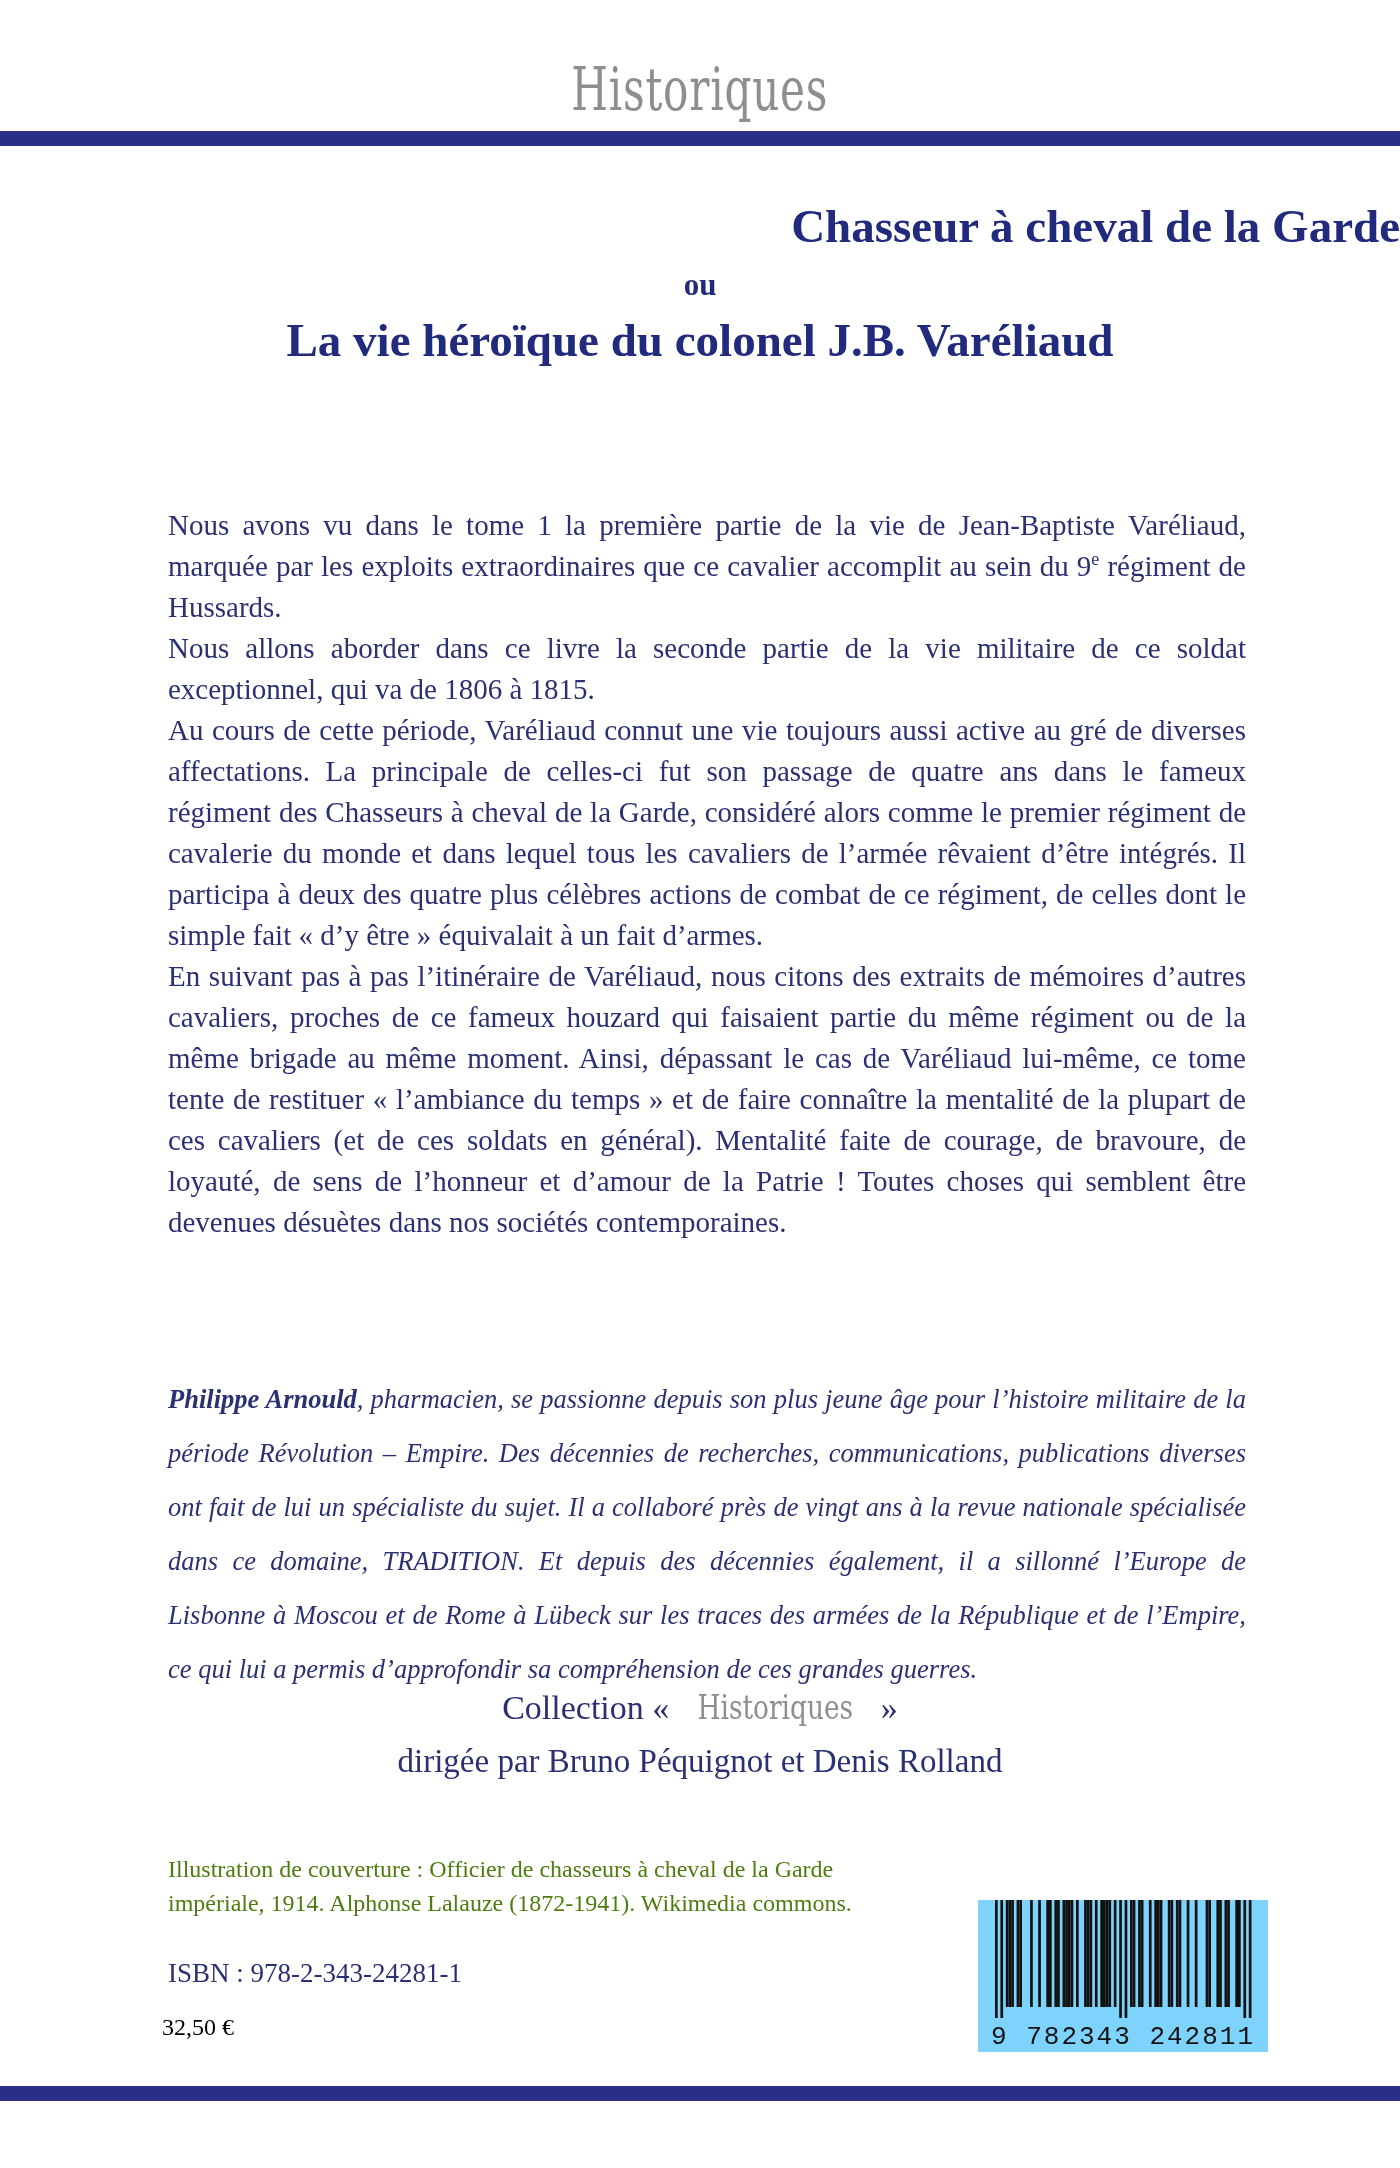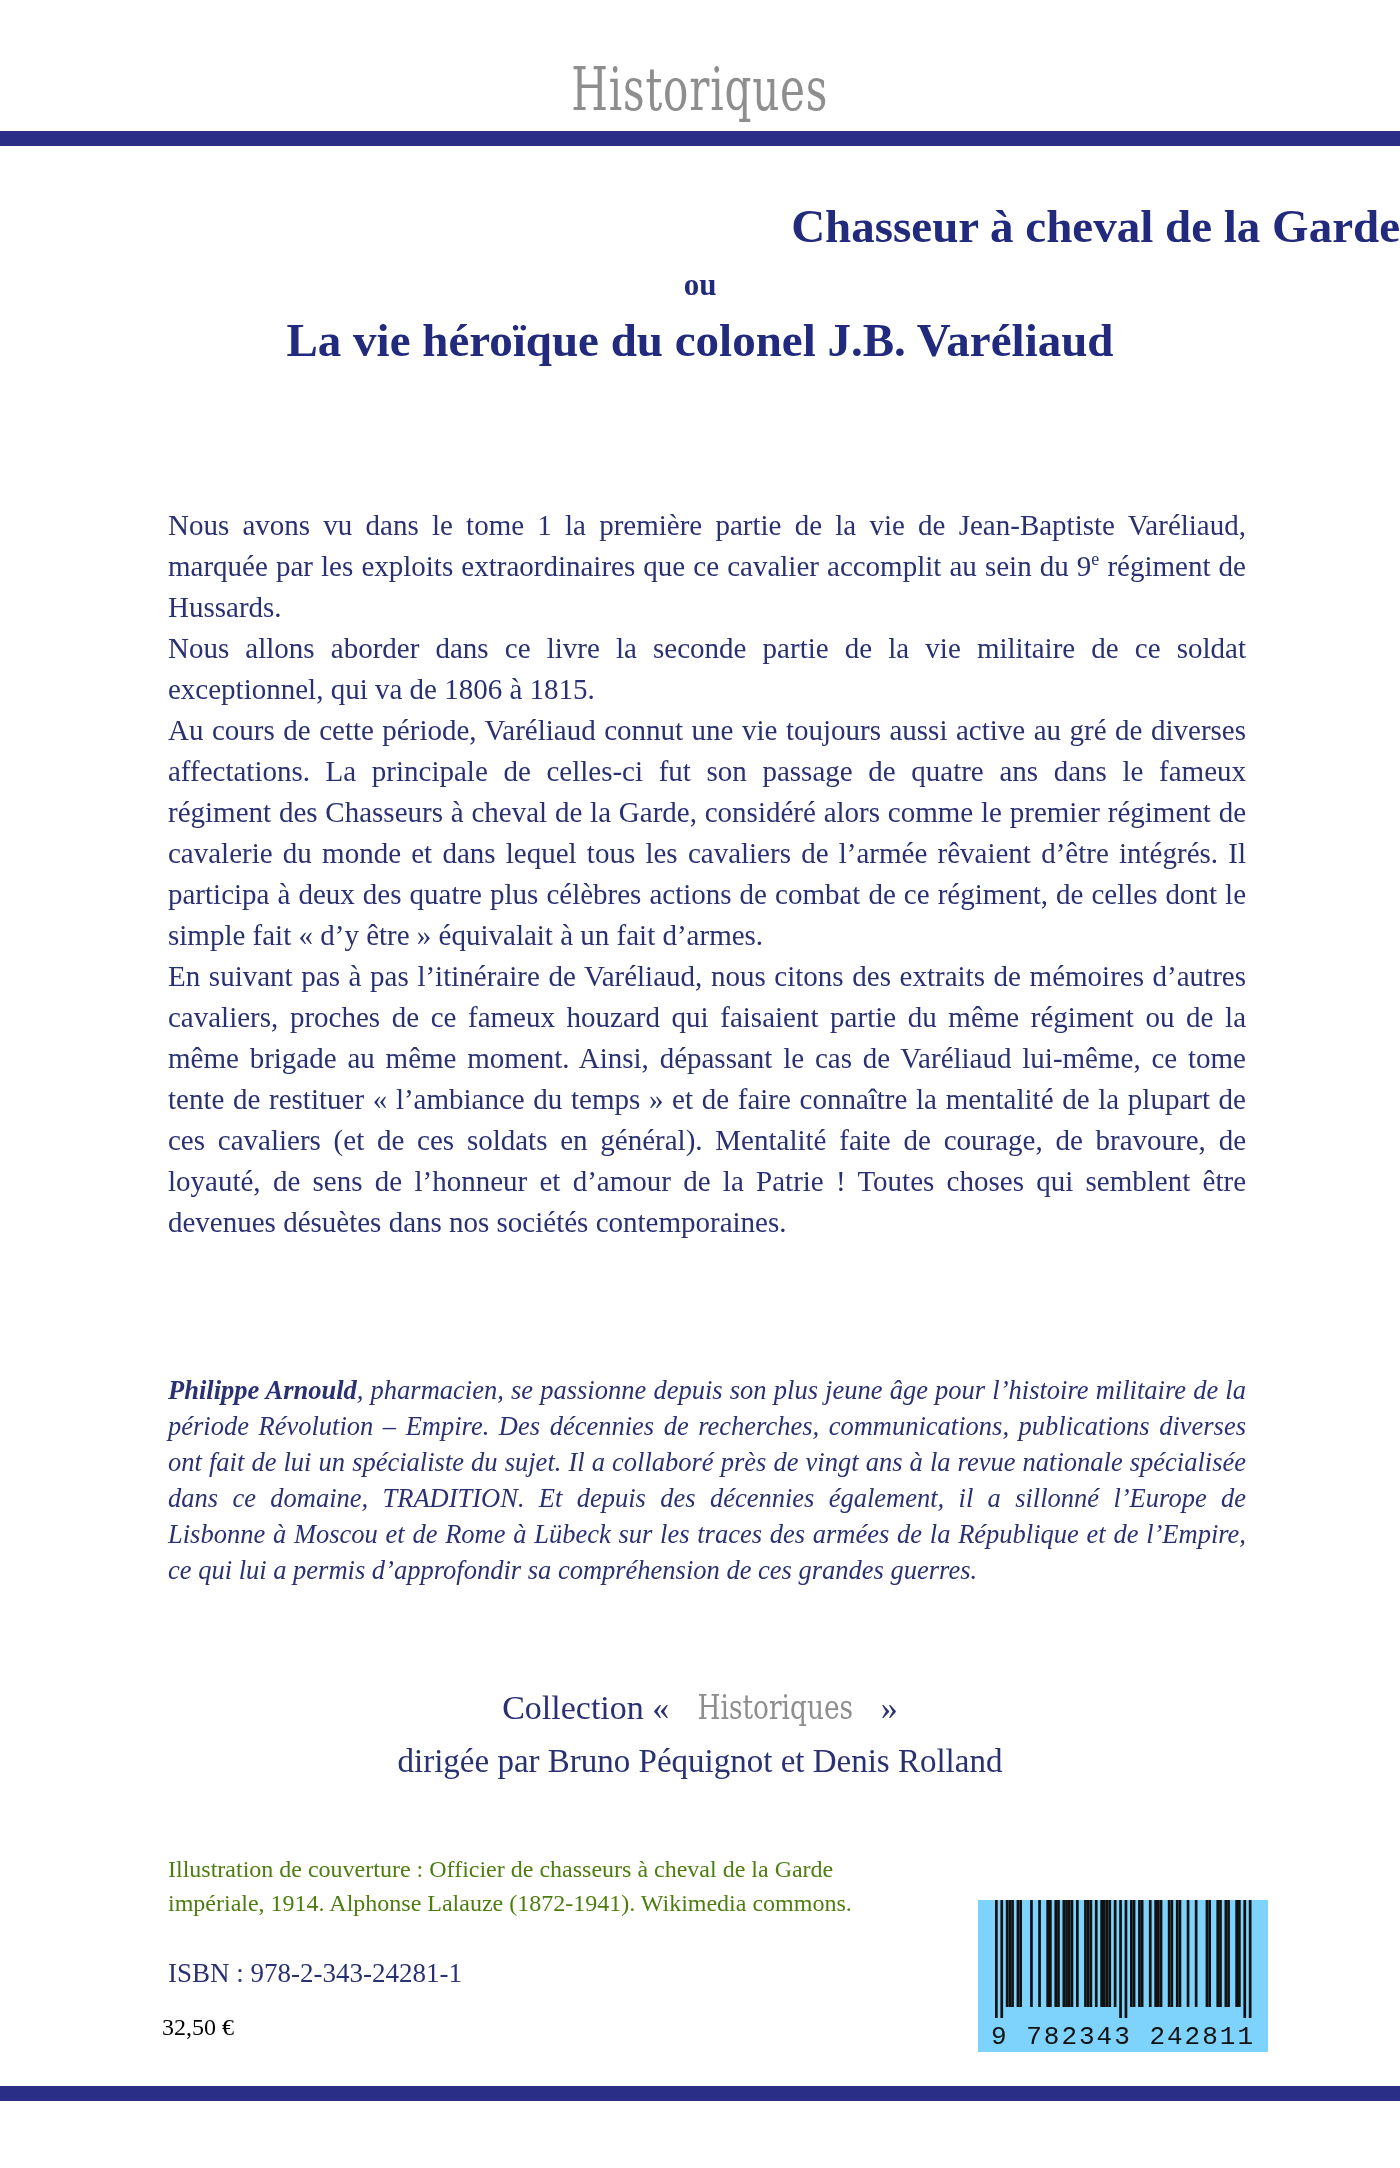--- a/index.html
+++ b/index.html
@@ -45,21 +45,21 @@
     position:absolute; top:468px; left:168px; width:1078px;
     font-size:29px; line-height:41px;
     text-align:justify; color:#2a3173;margin-top:37px;
   }
   .synopsis p { margin:0; }
   .synopsis sup { font-size:0.62em; vertical-align:super; line-height:0; }
 
   
   .bio {
     position:absolute; top:1372px; left:168px; width:1078px;
-    font-size:26.5px; line-height:36px;
+    font-size:26.5px; line-height:54px;
     font-style:italic; text-align:justify; color:#2a3173;
   }
   .bio .author { font-weight:bold; }
 
   
   .collection { position:absolute; top:1688px; left:0; width:100%; text-align:center; color:#2a3173; }
   .collection-line1 { font-size:34px; }
   .collection-name {
     display:inline-block;
     font-family:"DejaVu Serif", serif;

